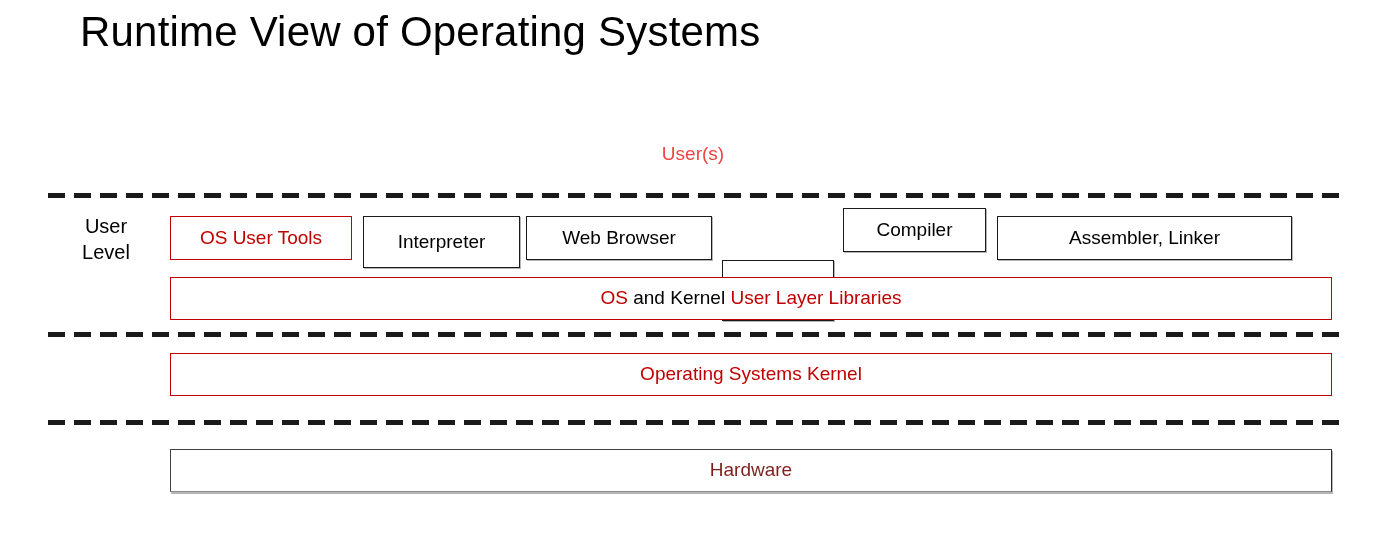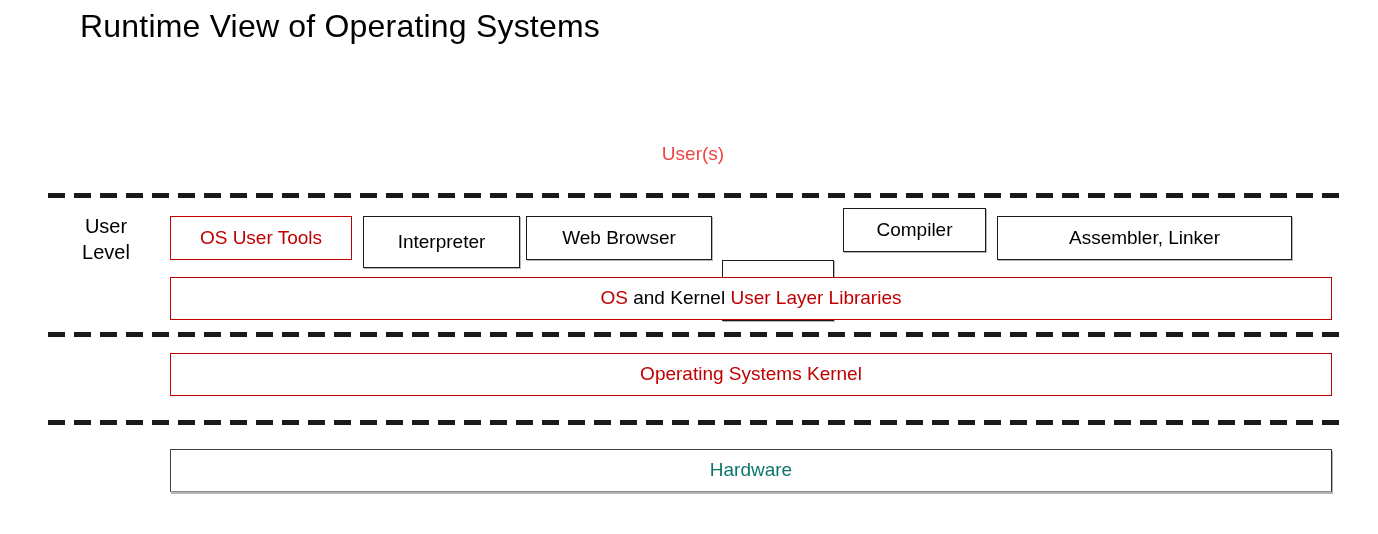--- a/index.html
+++ b/index.html
@@ -14,21 +14,21 @@
     overflow: hidden;
     font-family: "Liberation Sans", sans-serif;
     color: #000000;
   }
 
   
   #slide-title {
     position: absolute;
     left: 80px;
     top: 8px;
-    font-size: 32px;
+    font-size: 42px;
     font-weight: 400;
     letter-spacing: 0.2px;
     color: #000000;
     white-space: nowrap;
   }
 
   
   #users-caption {
     position: absolute;
     left: 0px;
@@ -90,21 +90,21 @@
     box-shadow: 1px 1px 0 rgba(120,120,120,0.55);
   }
   .box.red {
     border: 1.6px solid #C00000;
     color: #C00000;
   }
   .box.hardware {
     border: 1.6px solid #404040;
     border-right-color: #2b2b2b;
     border-bottom-color: #8c8c8c;
-    color: #0f766e;
+    color: #7f1d1d;
     box-shadow: 1px 2px 0 rgba(150,150,150,0.7);
   }
 
   
   #box-os-user-tools { left: 170px;  top: 216px; width: 182px; height: 44px; }
   #box-interpreter   { left: 363px;  top: 216px; width: 157px; height: 52px; }
   #box-web-browser   { left: 526px;  top: 216px; width: 186px; height: 44px; }
   #box-office        { left: 722px;  top: 216px; width: 112px; height: 61px; margin-top: 44px; }
   #box-compiler      { left: 843px;  top: 208px; width: 143px; height: 44px; }
   #box-assembler     { left: 997px;  top: 216px; width: 295px; height: 44px; }

